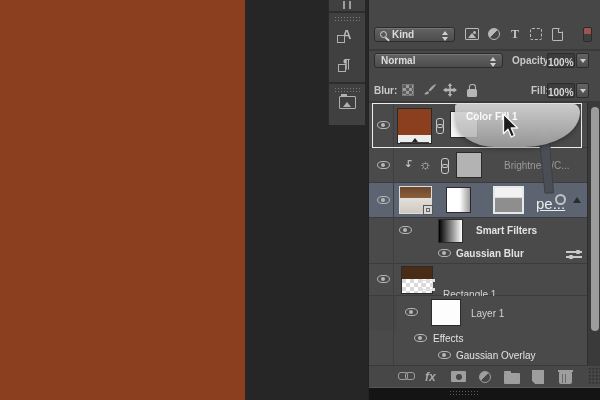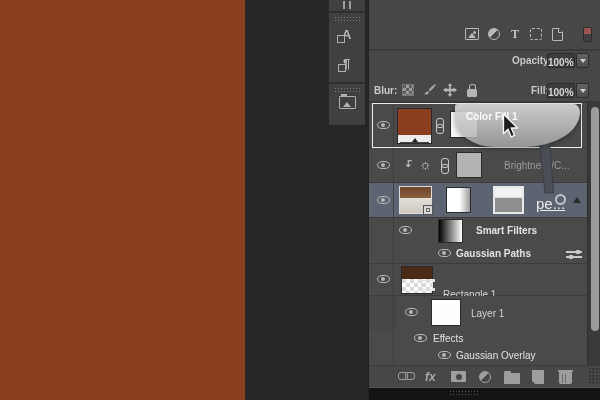--- a/index.html
+++ b/index.html
@@ -124,28 +124,37 @@
     <span class="dock-glyph" style="left:13px;top:27px;">A</span>
     <span class="dock-glyph" style="left:14px;top:56px;">¶</span>
     <div class="dock-div" style="top:82px;"></div>
     <span class="dots" style="left:5px;top:87px;"></span>
     <span class="ic-lib" style="left:10px;top:96px;"></span>
   </div>
 
   <div class="panel">
 
 
+    <div class="select" style="left:5px;top:27px;width:81px;height:15px;">
+      <span class="ic-search"></span>
+      <span class="sel-txt" style="left:17px;">Kind</span>
+      <span class="stepper"></span>
+    </div>
     <span class="f-ic ic-image" style="left:96px;"></span>
     <span class="f-ic ic-adj" style="left:119px;"></span>
     <span class="f-ic ic-type" style="left:142px;">T</span>
     <span class="f-ic ic-shape" style="left:161px;"></span>
     <span class="f-ic ic-so" style="left:183px;"></span>
     <span class="f-ic ic-toggle" style="left:214px;top:27px;"></span>
     <div class="hdr-div" style="top:49px;"></div>
 
+    <div class="select" style="left:5px;top:53px;width:129px;height:15px;">
+      <span class="sel-txt">Normal</span>
+      <span class="stepper"></span>
+    </div>
     <span class="hlbl" style="left:143px;top:55px;">Opacity:</span>
     <span class="valbox" style="left:178px;top:53px;">100%</span>
     <span class="dd-btn" style="left:207px;top:53px;"></span>
 
     <span class="hlbl" style="left:5px;top:85px;">Blur:</span>
     <span class="ic-checker" style="left:33px;top:84px;"></span>
     <svg class="b-ic" style="position:absolute;left:54px;top:83px;" width="14" height="14" viewBox="0 0 14 14">
         <path d="M13.2.8C10.8 1.6 7.3 4.8 5.6 7.2l1.3 1.3C9.3 6.8 12.4 3.2 13.2.8z" fill="#a8a8a8"></path>
         <path d="M5 8.2C3.6 8.4 3 9.6 1.2 10.9c1.6 1 3.8.5 4.9-.8z" fill="#a8a8a8"></path>
       </svg>
@@ -193,21 +202,21 @@
       </div>
 
       <div class="row" style="top:115px;height:26px;">
         <span class="eye" style="left:30px;top:8px;"></span>
         <span class="thumb" style="left:69px;top:1px;width:25px;height:24px;background:linear-gradient(90deg,#000,#fff);"></span>
         <span class="lbl" style="left:107px;top:7px;color:#e2e2e2;font-weight:700;">Smart Filters</span>
       </div>
 
       <div class="row bline" style="top:141px;height:20px;">
         <span class="eye" style="left:69px;top:5px;"></span>
-        <span class="lbl" style="left:87px;top:4px;color:#e2e2e2;font-weight:700;">Gaussian Paths</span>
+        <span class="lbl" style="left:87px;top:4px;color:#e2e2e2;font-weight:700;">Gaussian Blur</span>
         <span class="ic-sliders" style="left:197px;top:5px;"></span>
       </div>
 
       <div class="row bline" style="top:161px;height:32px;">
         <span class="eye" style="left:8px;top:11px;"></span>
         <span class="thumb" style="left:32px;top:2px;width:32px;height:28px;
           background-image:linear-gradient(180deg,#4a2b16 0 46%,transparent 46%),linear-gradient(45deg,#d9d9d9 25%,transparent 25%,transparent 75%,#d9d9d9 75%),linear-gradient(45deg,#d9d9d9 25%,#fff 25%,#fff 75%,#d9d9d9 75%);
           background-size:100% 100%,8px 8px,8px 8px;background-position:0 0,0 0,4px 4px;"></span>
         <span class="path-badge" style="left:52px;top:16px;"></span>
         <span class="lbl" style="left:74px;top:25px;">Rectangle 1</span>

